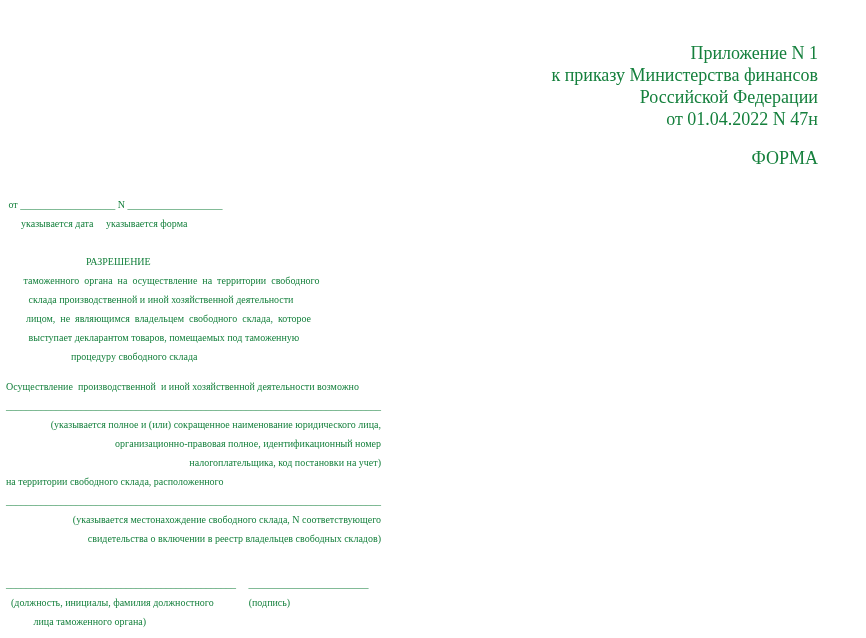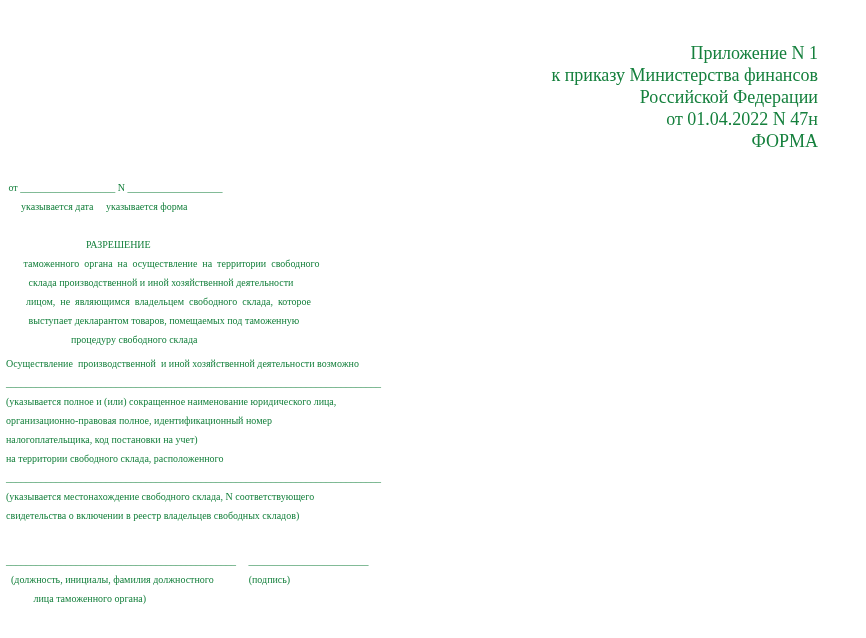--- a/index.html
+++ b/index.html
@@ -13,36 +13,36 @@
   }
   .appendix-header {
     padding-top: 42px;
     padding-right: 48px;
     text-align: right;
     font-family: "Liberation Serif", "DejaVu Serif", serif;
     font-size: 18px;
     line-height: 22px;
   }
   .form-label {
-    margin-top: 0;
+    margin-top: 17px;
   }
   .mono {
     margin-top: 26px;
     margin-left: 6px;
     width: 75ch;
     font-family: Liberation Serif, serif;
     font-size: 10px;
     line-height: 19px;
   }
   .line {
     white-space: pre;
     height: 19px;
   }
-  .centered { text-align: left; }
-  .body-block { margin-top: 5px; }
+  .centered { text-align: right; }
+  .body-block { margin-top: 11px; }
   .sig-block { margin-top: 26px; }
 </style>
 </head>
 <body>
 
 <div class="page">
 
   <div class="appendix-header">
     <div>Приложение N 1</div>
     <div>к приказу Министерства финансов</div>

